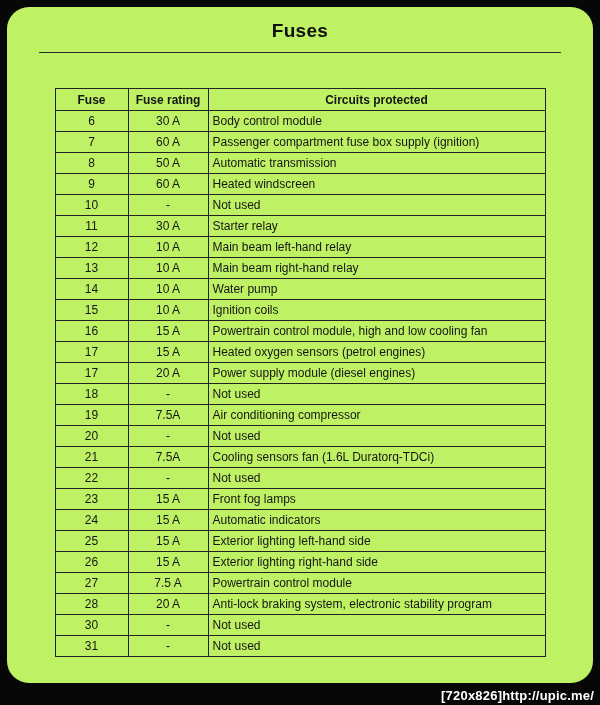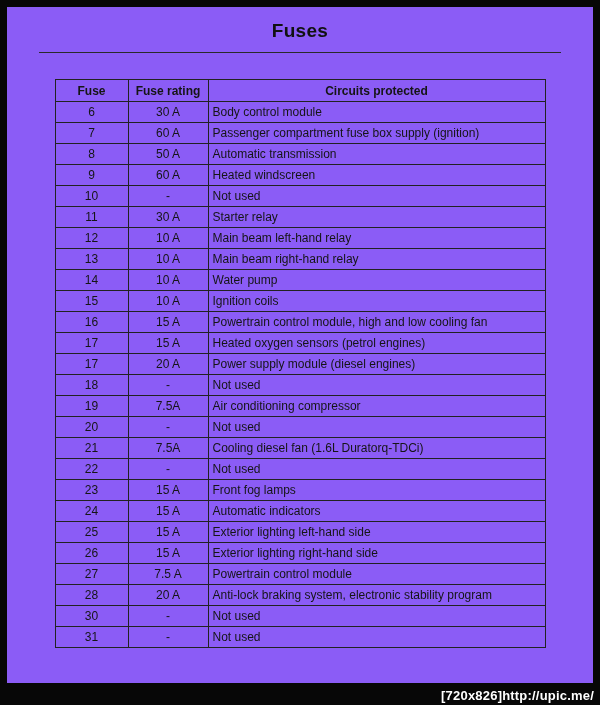--- a/index.html
+++ b/index.html
@@ -15,39 +15,40 @@
     background: #070707;
     box-sizing: border-box;
     overflow: hidden;
   }
   .page {
     position: absolute;
     top: 7px;
     left: 7px;
     right: 7px;
     bottom: 22px;
-    background: #8b5cf6;
+    background: #bef264;
     box-sizing: border-box;
+    border-radius: 22px;
   }
   .page-title {
     margin: 0;
     padding-top: 13px;
     text-align: center;
     font-size: 19px;
     font-weight: bold;
     color: #111;
     letter-spacing: 0.3px;
   }
   .title-rule {
     border: none;
     border-top: 1.5px solid #2a2a2a;
     margin: 10px 32px 0 32px;
   }
   table.fuse-table {
-    margin: 26px auto 0 auto;
+    margin: 35px auto 0 auto;
     border-collapse: collapse;
     width: 490px;
     font-size: 12px;
     color: #151515;
     table-layout: fixed;
   }
   .fuse-table th,
   .fuse-table td {
     border: 1px solid #222;
     box-sizing: border-box;
@@ -169,21 +170,21 @@
             <td class="col-circuit">Air conditioning compressor</td>
           </tr>
           <tr>
             <td class="col-fuse">20</td>
             <td class="col-rating">-</td>
             <td class="col-circuit">Not used</td>
           </tr>
           <tr>
             <td class="col-fuse">21</td>
             <td class="col-rating">7.5A</td>
-            <td class="col-circuit">Cooling diesel fan (1.6L Duratorq-TDCi)</td>
+            <td class="col-circuit">Cooling sensors fan (1.6L Duratorq-TDCi)</td>
           </tr>
           <tr>
             <td class="col-fuse">22</td>
             <td class="col-rating">-</td>
             <td class="col-circuit">Not used</td>
           </tr>
           <tr>
             <td class="col-fuse">23</td>
             <td class="col-rating">15 A</td>
             <td class="col-circuit">Front fog lamps</td>

